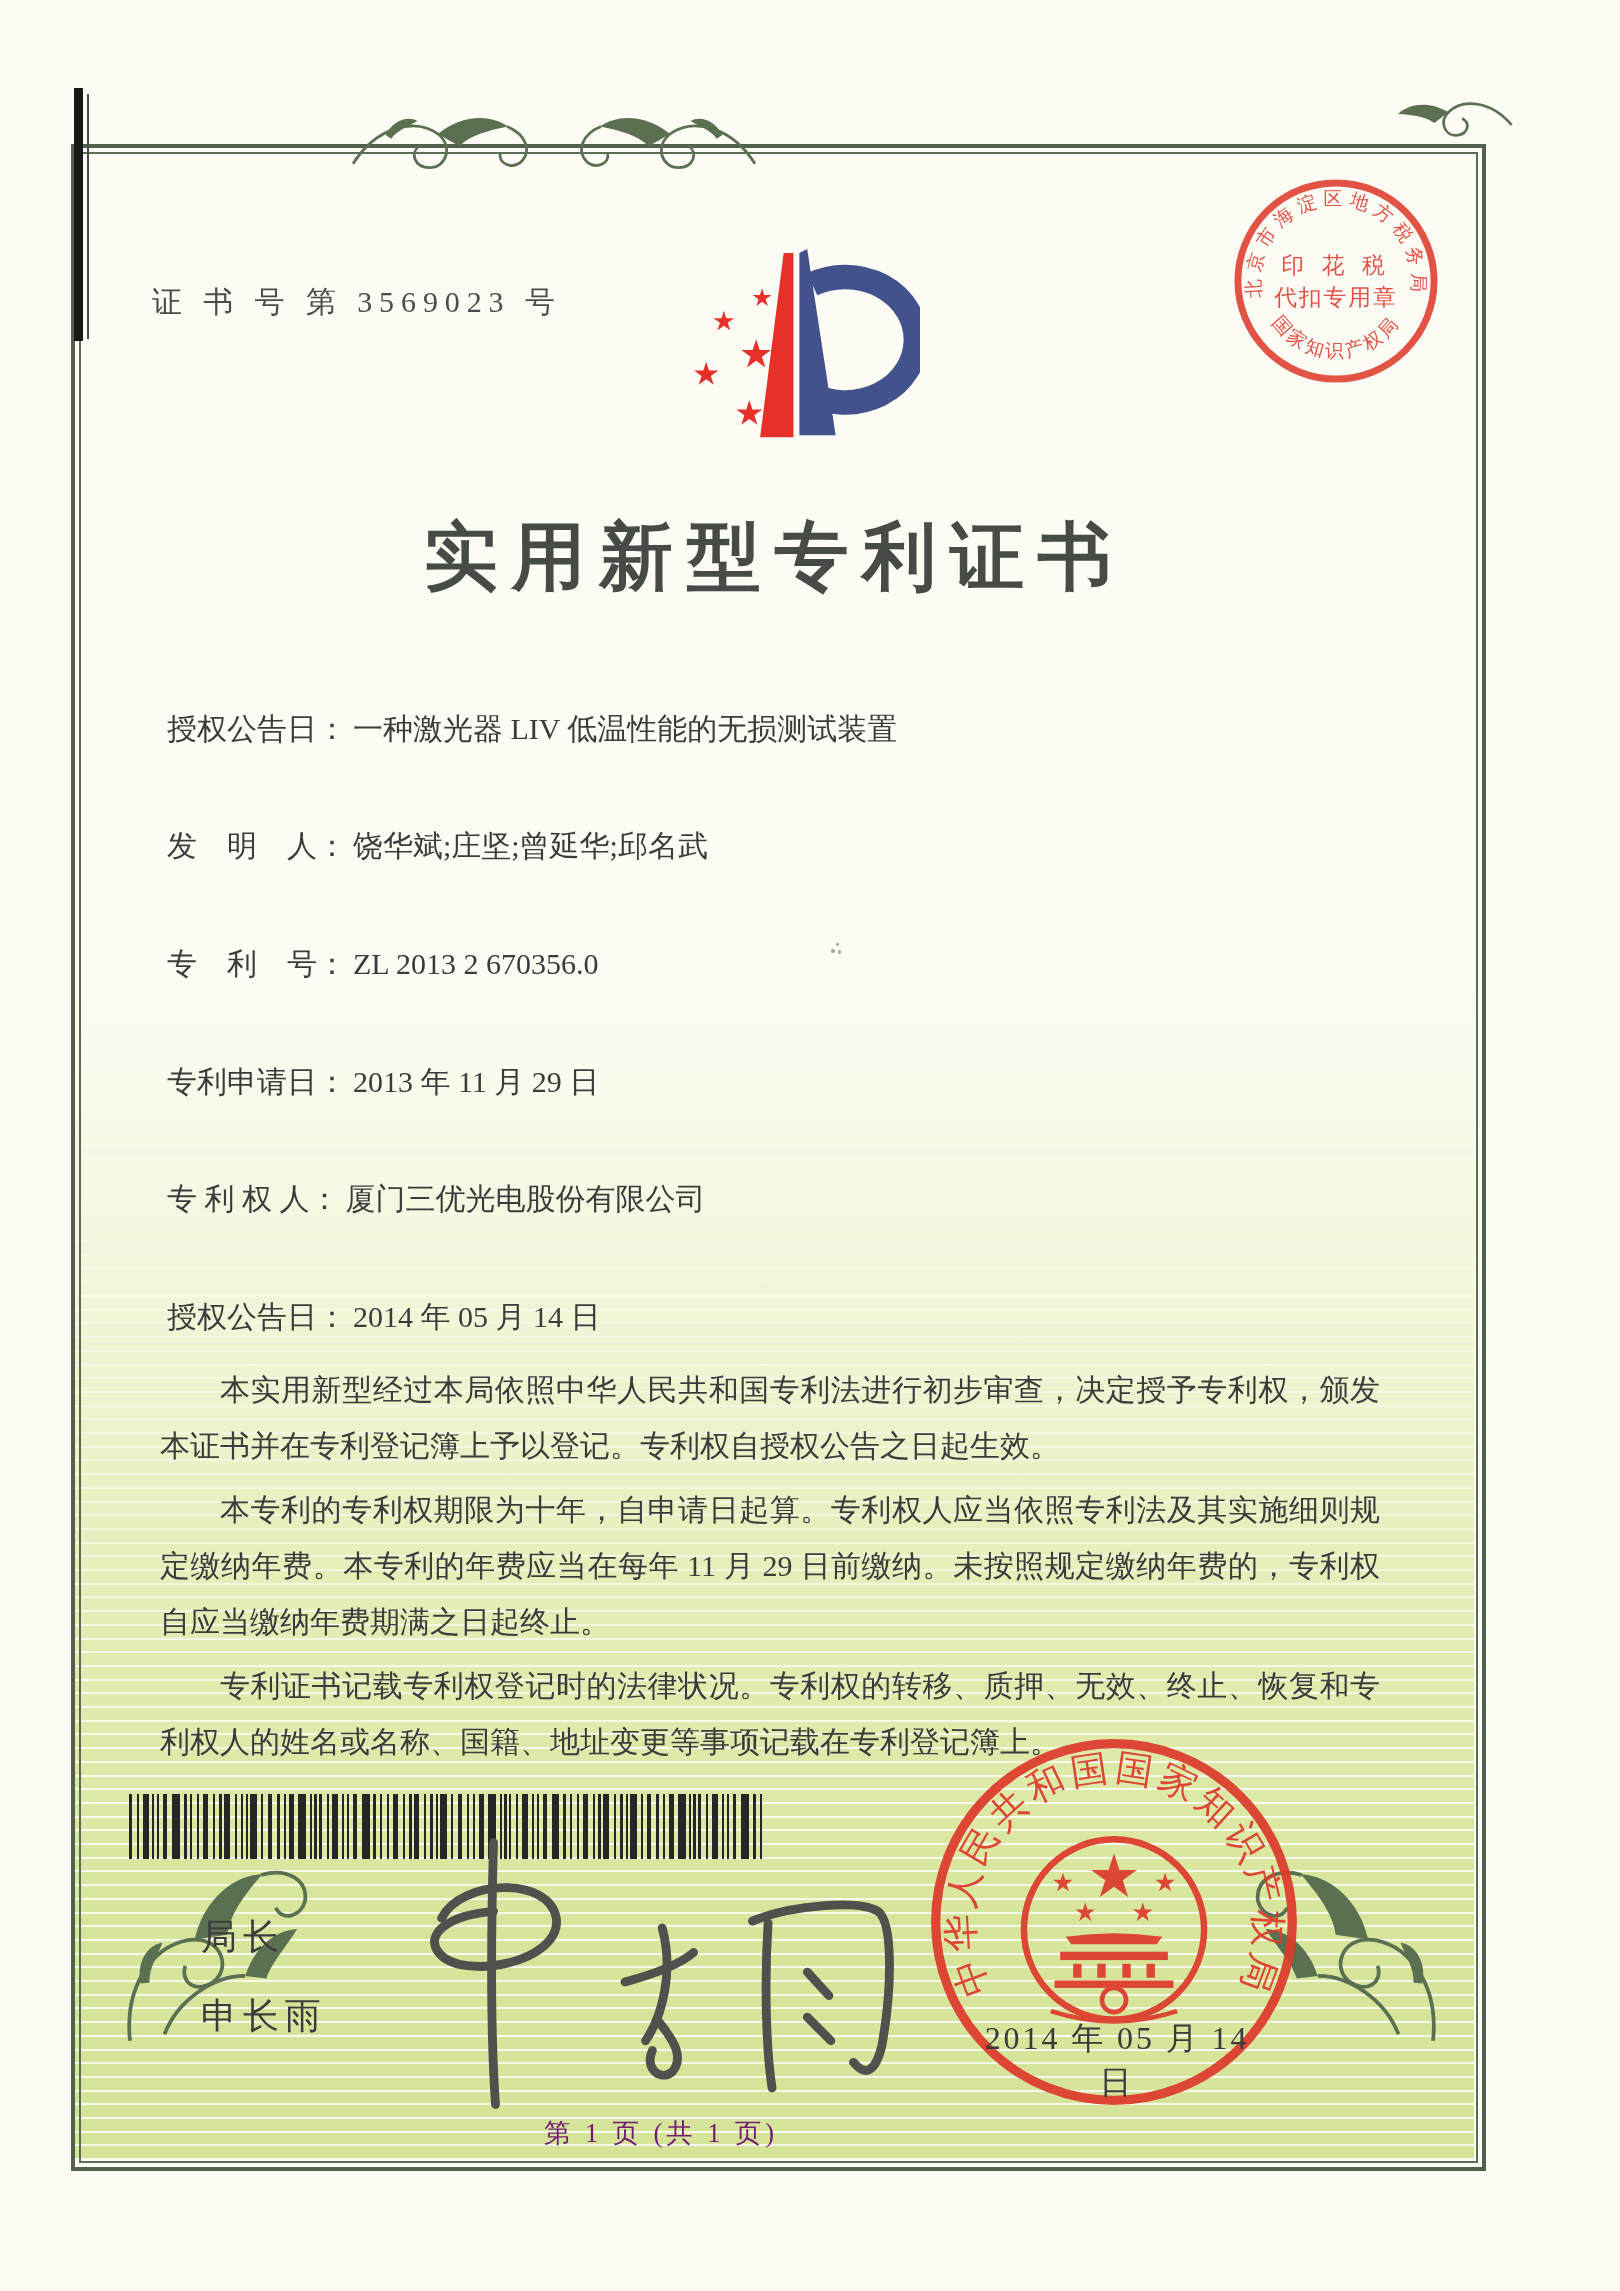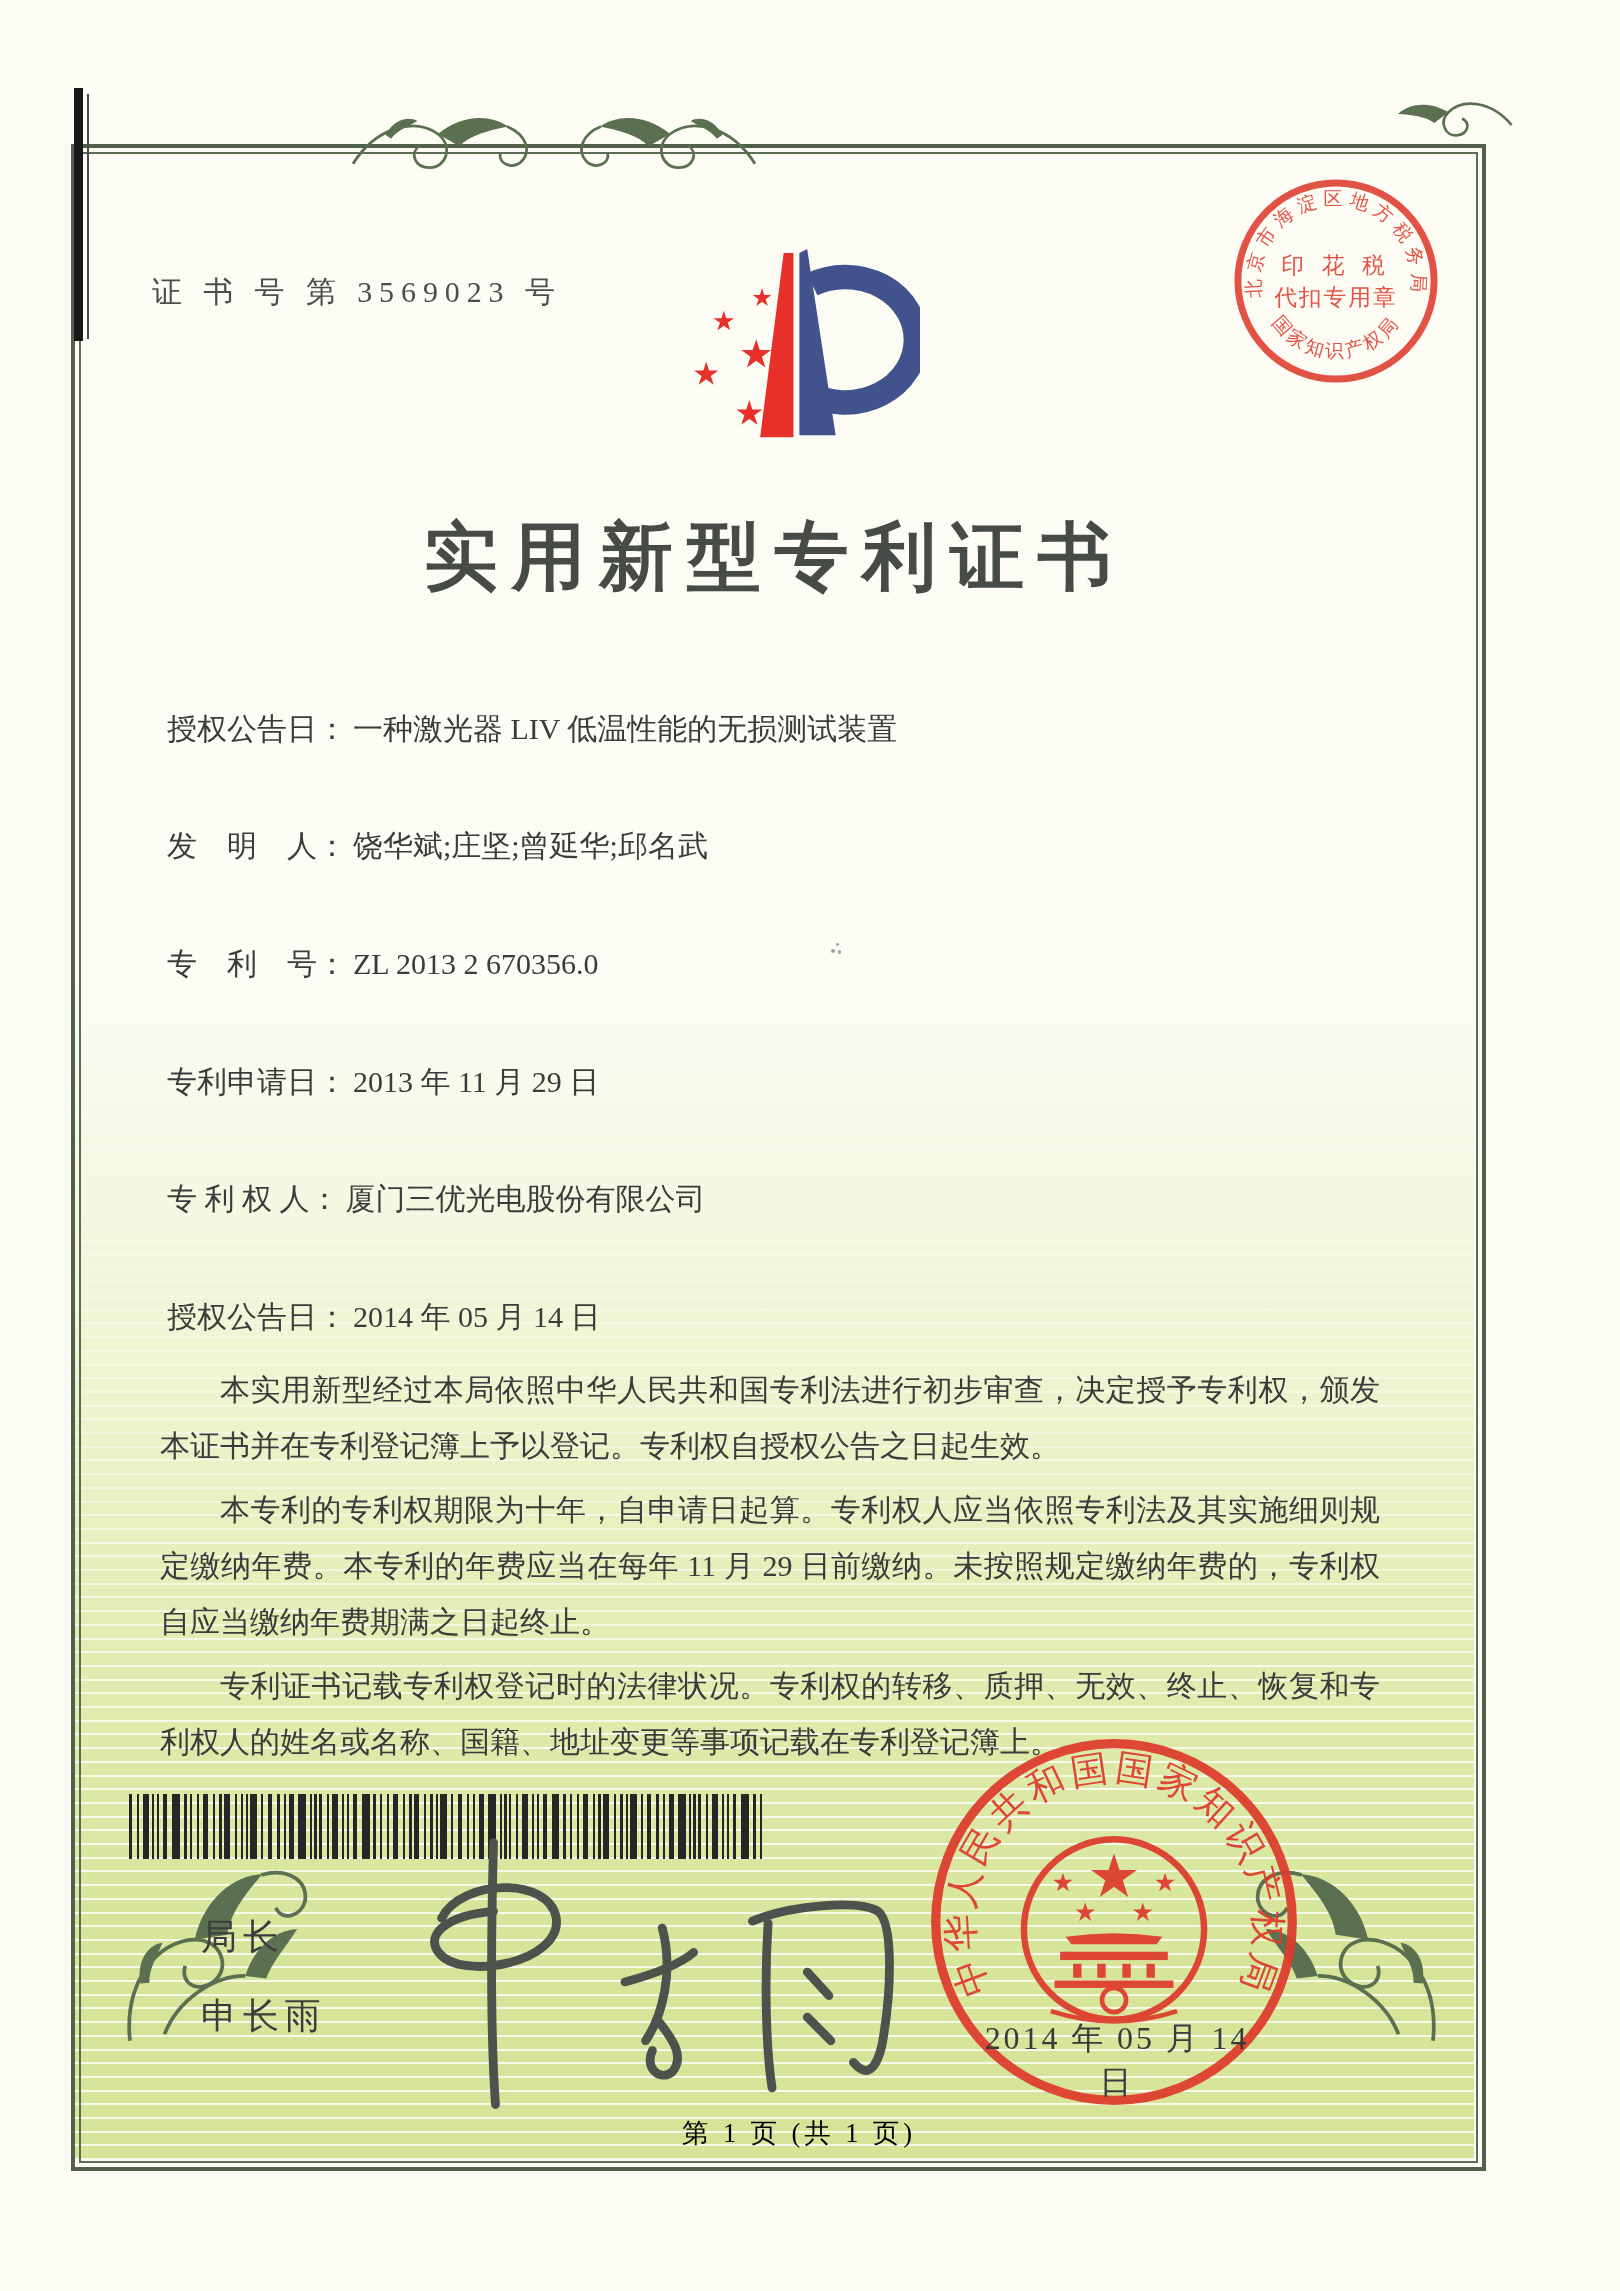--- a/index.html
+++ b/index.html
@@ -18,40 +18,40 @@
          border:4.9px solid #51614b;}
   .frame::after{content:"";position:absolute;inset:3.9px;border:2px solid #5c6d55;}
   .flourish{position:absolute;z-index:2;}
   .flourish svg{display:block;width:100%;height:100%;}
   
   .scan-line{position:absolute;left:74px;top:88px;width:8.8px;height:253px;background:#181818;z-index:6;}
   .scan-line2{position:absolute;left:87px;top:94px;width:2px;height:245px;background:#4a4a4a;z-index:6;}
   .ink-speck{position:absolute;left:831px;top:941px;width:9.8px;height:13.7px;z-index:4;opacity:.55;}
   .ink-speck i{position:absolute;background:#555;border-radius:50%;}
   
-  .cert-no{position:absolute;left:152px;top:272px;font-size:30px;letter-spacing:6.9px;color:#4c4c4c;z-index:3;}
+  .cert-no{position:absolute;left:152px;top:282px;font-size:30px;letter-spacing:6.9px;color:#4c4c4c;z-index:3;}
   .logo{position:absolute;left:665px;top:247px;width:255px;height:196px;z-index:3;}
   .tax-stamp{position:absolute;left:1231px;top:176px;width:210px;height:210px;z-index:4;opacity:.92;}
   .title{position:absolute;left:71px;top:508px;width:1407px;text-align:center;font-size:74px;
          font-weight:bold;letter-spacing:13.7px;color:#45494485;color:#474b47;z-index:3;}
   .field-row{position:absolute;left:167px;font-size:30px;color:#3b3b3b;z-index:3;white-space:nowrap;}
   .field-row .val{margin-left:5.9px;}
   .paragraphs{position:absolute;left:160px;top:1362px;width:1220px;font-size:30px;line-height:56px;
               text-align:justify;color:#3b3b3b;z-index:3;}
   .paragraphs p{margin:0 0 7.8px 0;text-indent:2em;}
   .barcode{position:absolute;left:129px;top:1794px;width:647px;height:65px;z-index:3;font-size:0;}
   .barcode span{display:inline-block;height:100%;background:#262626;vertical-align:top;}
   .signer-title{position:absolute;left:201px;top:1913px;font-size:36px;letter-spacing:5.9px;color:#3c3c3c;z-index:3;}
   .signer-name{position:absolute;left:201px;top:1992px;font-size:36px;letter-spacing:5.9px;color:#3c3c3c;z-index:3;}
   .signature{position:absolute;left:368px;top:1825px;width:559px;height:294px;z-index:5;}
   .agency-seal{position:absolute;left:919px;top:1727px;width:390px;height:390px;z-index:4;opacity:.93;}
   .issue-date{position:absolute;left:965px;top:2017px;width:304px;text-align:center;font-size:32px;
               letter-spacing:2.9px;color:#3a3a3a;z-index:5;}
-  .footer{position:absolute;left:544px;top:2115px;width:372px;text-align:right;font-size:26.5px;
-          letter-spacing:3.9px;color:#000000;z-index:3;}
+  .footer{position:absolute;left:544px;top:2115px;width:372px;text-align:left;font-size:26.5px;
+          letter-spacing:3.9px;color:#701a75;z-index:3;}
 </style>
 </head>
 <body>
 
 <div class="page">
 
   <div class="green-zone">
     <div class="stripes"></div>
   </div>
 

